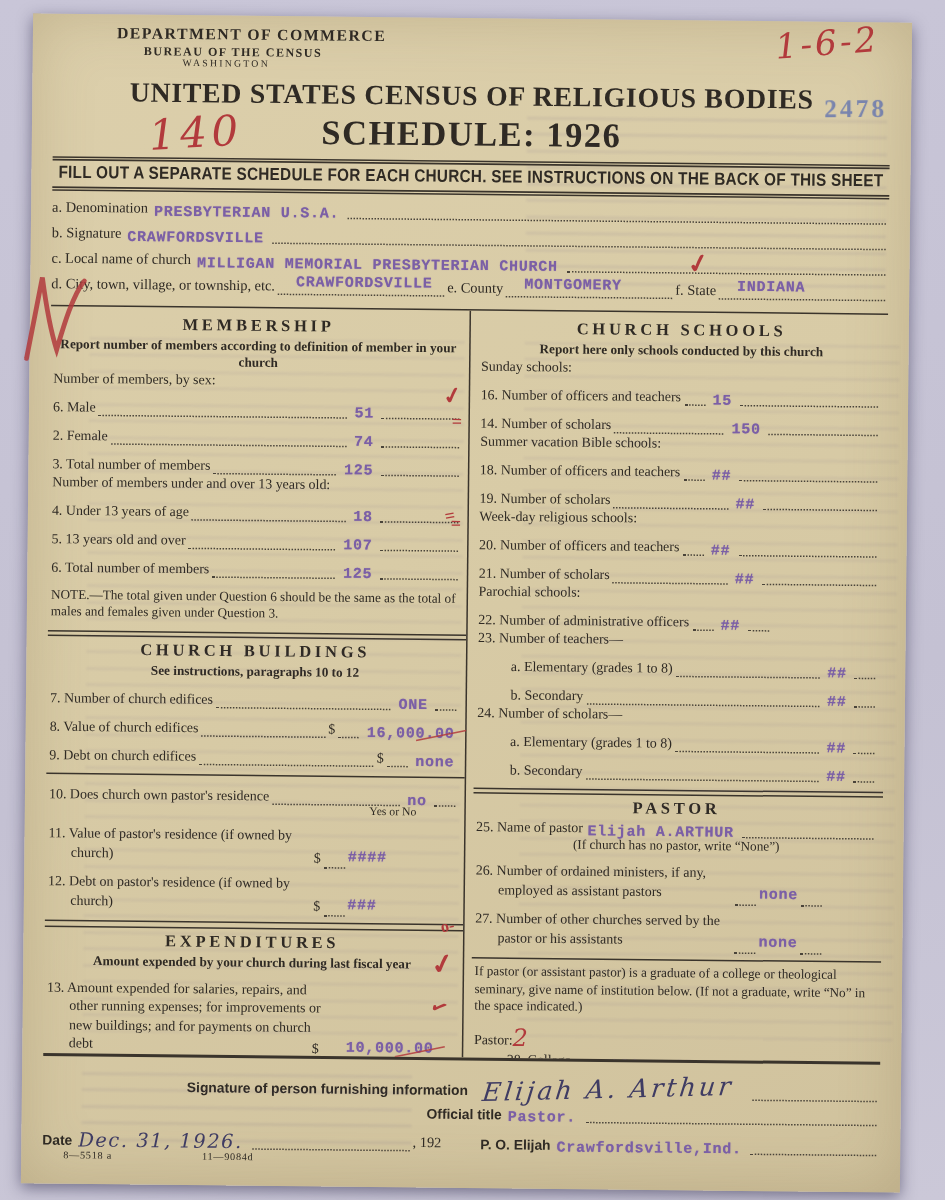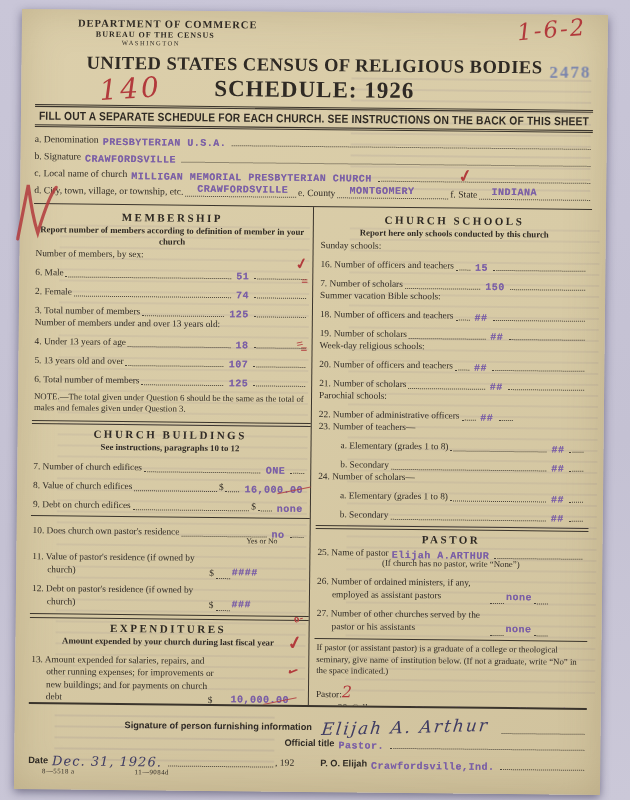--- a/index.html
+++ b/index.html
@@ -274,21 +274,21 @@
       <div class="sec-sub">Report here only schools conducted by this church</div>
 
       <div class="group">Sunday schools:</div>
       <div class="qrow">
         <span class="lbl">16. Number of officers and teachers</span>
         <span class="dots tiny"></span>
         <span class="typed">15</span>
         <span class="dots"></span>
       </div>
       <div class="qrow">
-        <span class="lbl">7. Number of scholars</span>
+        <span class="lbl">14. Number of scholars</span>
         <span class="dots"></span>
         <span class="typed">150</span>
         <span class="dots"></span>
       </div>
 
       <div class="group">Summer vacation Bible schools:</div>
       <div class="qrow">
         <span class="lbl">18. Number of officers and teachers</span>
         <span class="dots tiny"></span>
         <span class="typed">##</span>

